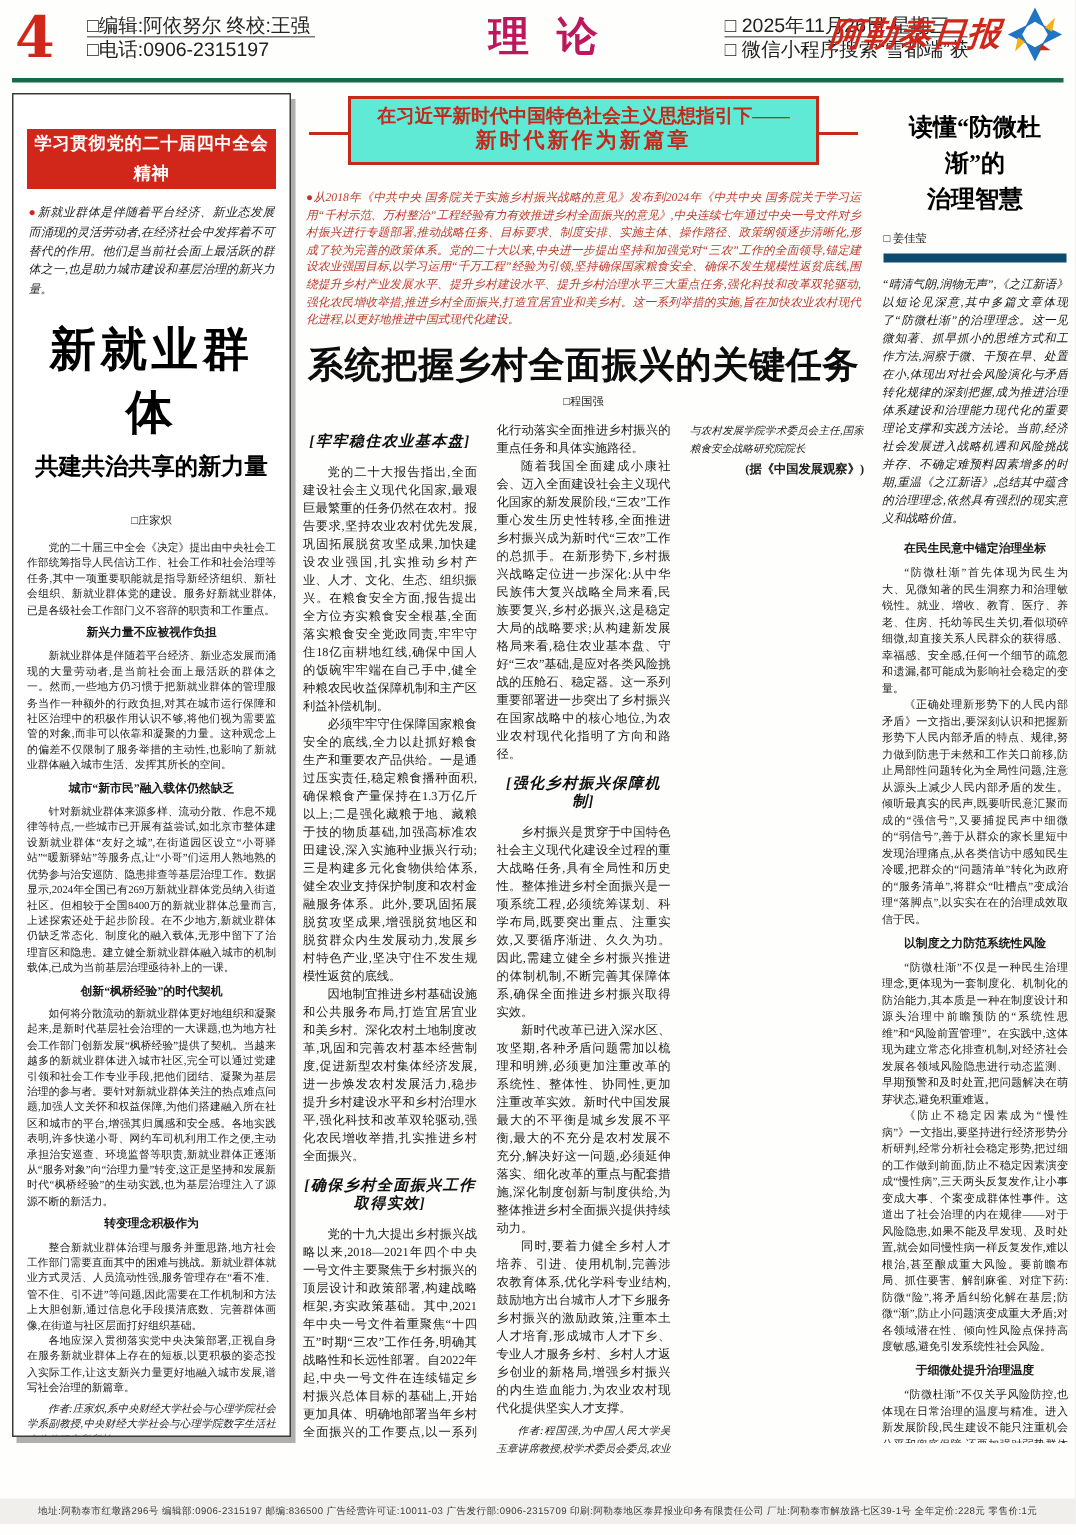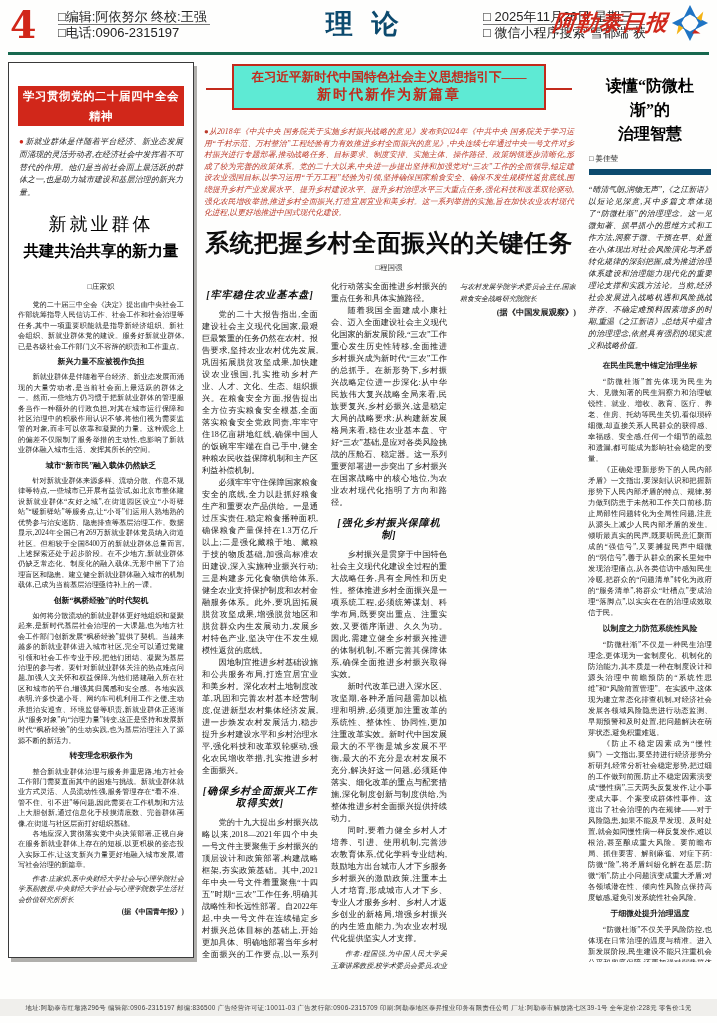--- a/index.html
+++ b/index.html
@@ -9,21 +9,21 @@
   .hd{position:absolute;top:0;left:8px;right:8px;height:50px;}
   .pagenum{position:absolute;left:2px;top:4px;font-size:38px;line-height:42px;font-weight:900;
            color:#d1271a;font-family:"DejaVu Serif",serif;}
   .hd-block{position:absolute;top:10px;font-size:13px;color:#222;
             font-family:"Liberation Sans","DejaVu Sans",sans-serif;}
   .hd-left{left:50px;width:152px;}
   .hd-right{left:475px;width:162px;}
   .hd-row{height:13px;line-height:13px;white-space:nowrap;overflow:hidden;}
   .hd-rule{border-top:1px solid #777;margin:1px 0;}
   .section-title{position:absolute;left:272px;top:6px;width:170px;text-align:center;
-                 font-size:27px;font-weight:900;letter-spacing:6px;color:#0c4a6e;}
+                 font-size:27px;font-weight:900;letter-spacing:6px;color:#be185d;}
   .masthead{position:absolute;right:0;top:4px;display:flex;align-items:center;}
   .masthead-text{color:#d1271a;font-size:22px;font-weight:900;font-style:italic;
                  letter-spacing:1px;transform:skewX(-5deg);font-family:"DejaVu Serif",serif;}
   .logo-svg{width:38px;height:38px;margin-left:3px;}
   .green-rule{position:absolute;top:52px;left:8px;right:8px;height:3px;background:#17684f;}
   
   .author{font-size:7.5px;text-align:center;color:#222;margin:4px 0 8px;}
   .body-text{font-size:7.3px;line-height:10.6px;text-align:justify;color:#1c1c1c;}
   .b-p{text-indent:2em;margin:0;}
   .b-h{text-align:center;text-indent:0;font-weight:bold;margin:5px 0;font-size:7.9px;}
@@ -32,21 +32,21 @@
   .b-cr{font-style:italic;text-indent:2em;margin-top:3px;font-size:7px;}
   .b-src{text-align:right;text-indent:0;font-weight:bold;margin-top:2px;}
   
   .left-box{position:absolute;top:62px;left:8px;width:186px;height:896px;background:#fff;
             border:1px solid #3a3a3a;box-shadow:3px 4px 0 #b0afac;padding:16px 9px;
             box-sizing:border-box;overflow:hidden;}
   .red-banner{margin:7px 0 10px;background:#d1271a;color:#fff;font-weight:bold;font-size:11.5px;
               line-height:20px;text-align:center;letter-spacing:0.5px;}
   .l-intro{font-style:italic;font-size:8px;line-height:12.8px;text-align:justify;margin:2px 1px 12px;}
   .red-dot{color:#d1271a;font-style:normal;margin-right:1px;}
-  .l-title{font-size:18px;font-weight:400;text-align:center;letter-spacing:3px;margin:0 0 2px;color:#000;}
+  .l-title{font-size:31px;font-weight:700;text-align:center;letter-spacing:3px;margin:0 0 2px;color:#000;}
   .l-subtitle{font-size:15.5px;font-weight:bold;text-align:center;margin:5px 0 20px;color:#000;}
   .l-body{height:648px;overflow:hidden;font-size:7.2px;line-height:10.4px;}
   
   .main-art{position:absolute;top:62px;left:202px;width:374px;height:922px;overflow:hidden;}
   .eyebrow-wrap{position:relative;height:52px;margin:2px 4px 0;}
   .red-line{position:absolute;top:24px;left:0;right:0;height:2px;background:#c32a1c;}
   .eyebrow-box{position:relative;margin:0 auto;width:314px;background:#5eead4;border:2px solid #c32a1c;
                text-align:center;padding:3px 0 4px;box-sizing:border-box;}
   .eb1{color:#c32a1c;font-weight:bold;font-size:12.5px;line-height:17px;}
   .eb2{color:#c32a1c;font-weight:bold;font-size:14px;line-height:18px;letter-spacing:2px;}

